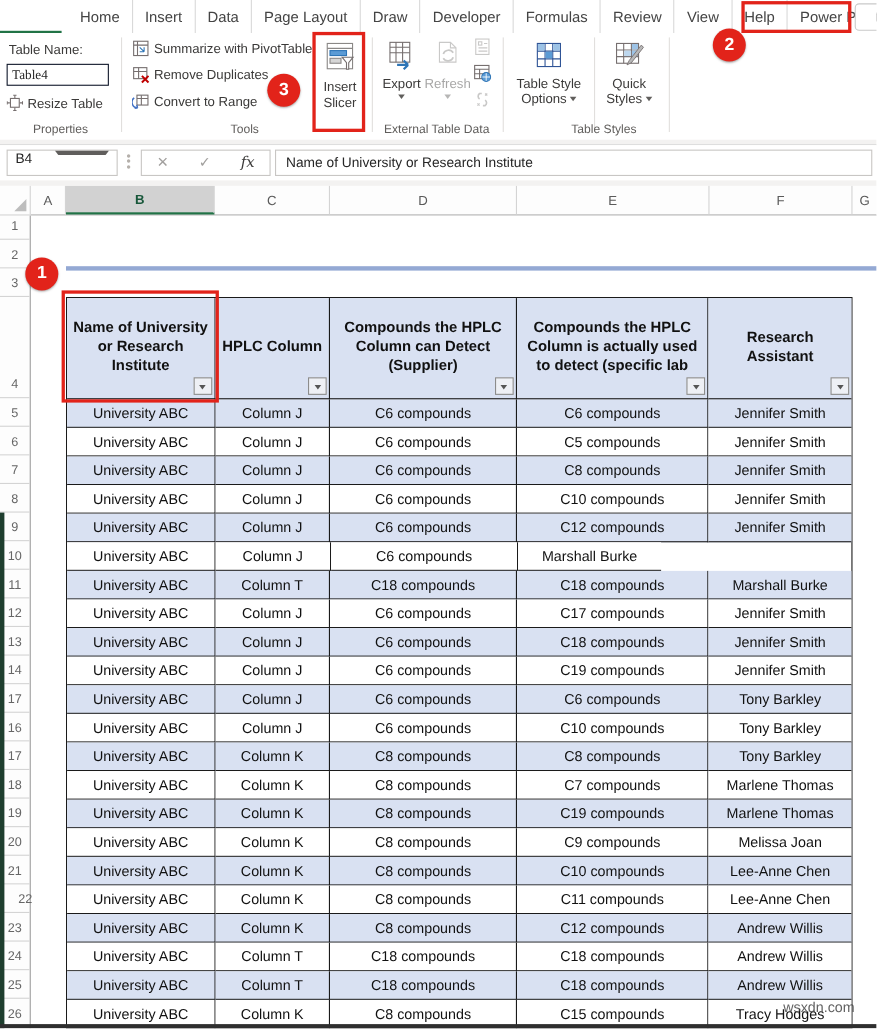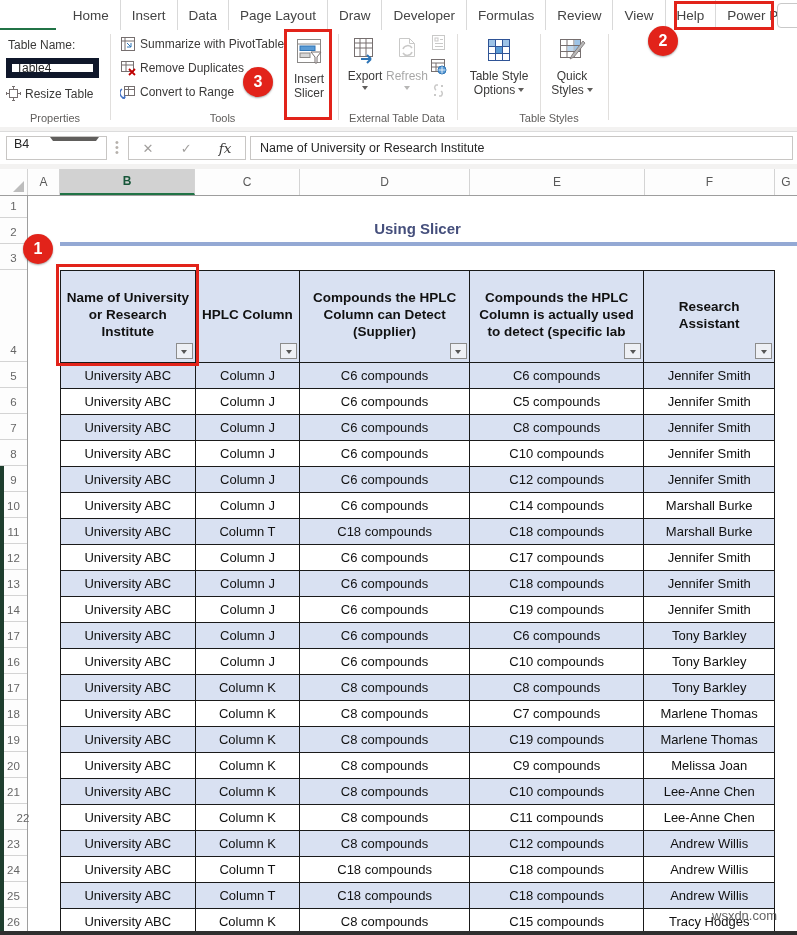--- a/index.html
+++ b/index.html
@@ -16,22 +16,22 @@
        border-radius:4px;background:#fff;}
 
   
   .ribbon{position:absolute;left:0;top:30px;width:797px;height:97px;background:#fff;font-size:12px;color:#3b3a39;}
   .rdiv{position:absolute;top:4px;height:86px;width:1px;background:#e1dfdd;}
   .grouplabel{position:absolute;bottom:3px;font-size:11px;color:#605e5c;text-align:center;}
   .ribbon-strip{position:absolute;left:0;top:127px;width:797px;height:5px;background:#f3f2f1;border-bottom:1px solid #dcdcdc;}
   .smallrow{position:absolute;display:flex;align-items:center;gap:4px;white-space:nowrap;}
   .bigbtn{position:absolute;display:flex;flex-direction:column;align-items:center;width:48px;text-align:center;line-height:14px;}
   .chev{width:0;height:0;border-left:3.5px solid transparent;border-right:3.5px solid transparent;border-top:4px solid #605e5c;display:inline-block;margin-top:3px;}
-  .tnbox{position:absolute;left:6px;top:28px;width:93px;height:20px;border:6px solid #0f172a;background:#fff;
-         font-size:12px;padding:2px 4px;color:#262626;}
+  .tnbox{position:absolute;left:6px;top:28px;width:93px;height:20px;border:1px solid #0f172a;background:#fff;
+         font-size:12px;padding:2px 4px;color:#262626;font-family:Liberation Serif, serif;}
   .grayed{opacity:.45;}
 
   
   .fbar{position:absolute;left:0;top:132px;width:797px;height:32px;background:#fff;}
   .namebox{position:absolute;left:6px;top:4px;width:101px;height:24px;border:1px solid #c8c6c4;display:flex;align-items:flex-start;}
   .namebox span{flex:1;padding-left:7px;font-size:12.5px;color:#262626;}
   .dots{position:absolute;left:113px;top:8px;color:#b5b0ab;font-size:11px;letter-spacing:0;line-height:5px;text-align:center;width:8px;}
   .fx-box{position:absolute;left:128px;top:4px;width:118px;height:24px;border:1px solid #c8c6c4;display:flex;align-items:center;justify-content:space-around;}
   .fx-x{color:#a19f9d;font-size:13px;}
   .fx-check{color:#a19f9d;font-size:13px;}
@@ -291,21 +291,20 @@
         <div class="gcell" style="height: 26px;">18</div>
         <div class="gcell" style="height: 26px;">19</div>
         <div class="gcell" style="height: 26px;">20</div>
         <div class="gcell" style="height: 26px;">21</div>
         <div class="gcell" style="height: 26px; padding-left: 19px;">22</div>
         <div class="gcell" style="height: 26px;">23</div>
         <div class="gcell" style="height: 26px;">24</div>
         <div class="gcell" style="height: 26px;">25</div>
         <div class="gcell" style="height: 26px;">26</div>
       </div>
-    <div class="sheet-title">Using Slicer</div>
     <div class="title-underline"></div>
 
     <div class="xtable">
       <div class="thead-row">
         <div class="th cw0">
           <span>Name of University or Research Institute</span>
           <span class="filterbtn">
               <span class="chev"></span>
             </span>
         </div>
@@ -367,21 +366,20 @@
             <div class="tcell cw0">University ABC</div>
             <div class="tcell cw1">Column J</div>
             <div class="tcell cw2">C6 compounds</div>
             <div class="tcell cw3">C12 compounds</div>
             <div class="tcell cw4 last">Jennifer Smith</div>
           </div>
           <div class="trow">
             <div class="tcell cw0">University ABC</div>
             <div class="tcell cw1">Column J</div>
             <div class="tcell cw2">C6 compounds</div>
-            <div class="tcell cw3">C14 compounds</div>
             <div class="tcell cw4 last">Marshall Burke</div>
           </div>
           <div class="trow band">
             <div class="tcell cw0">University ABC</div>
             <div class="tcell cw1">Column T</div>
             <div class="tcell cw2">C18 compounds</div>
             <div class="tcell cw3">C18 compounds</div>
             <div class="tcell cw4 last">Marshall Burke</div>
           </div>
           <div class="trow">

